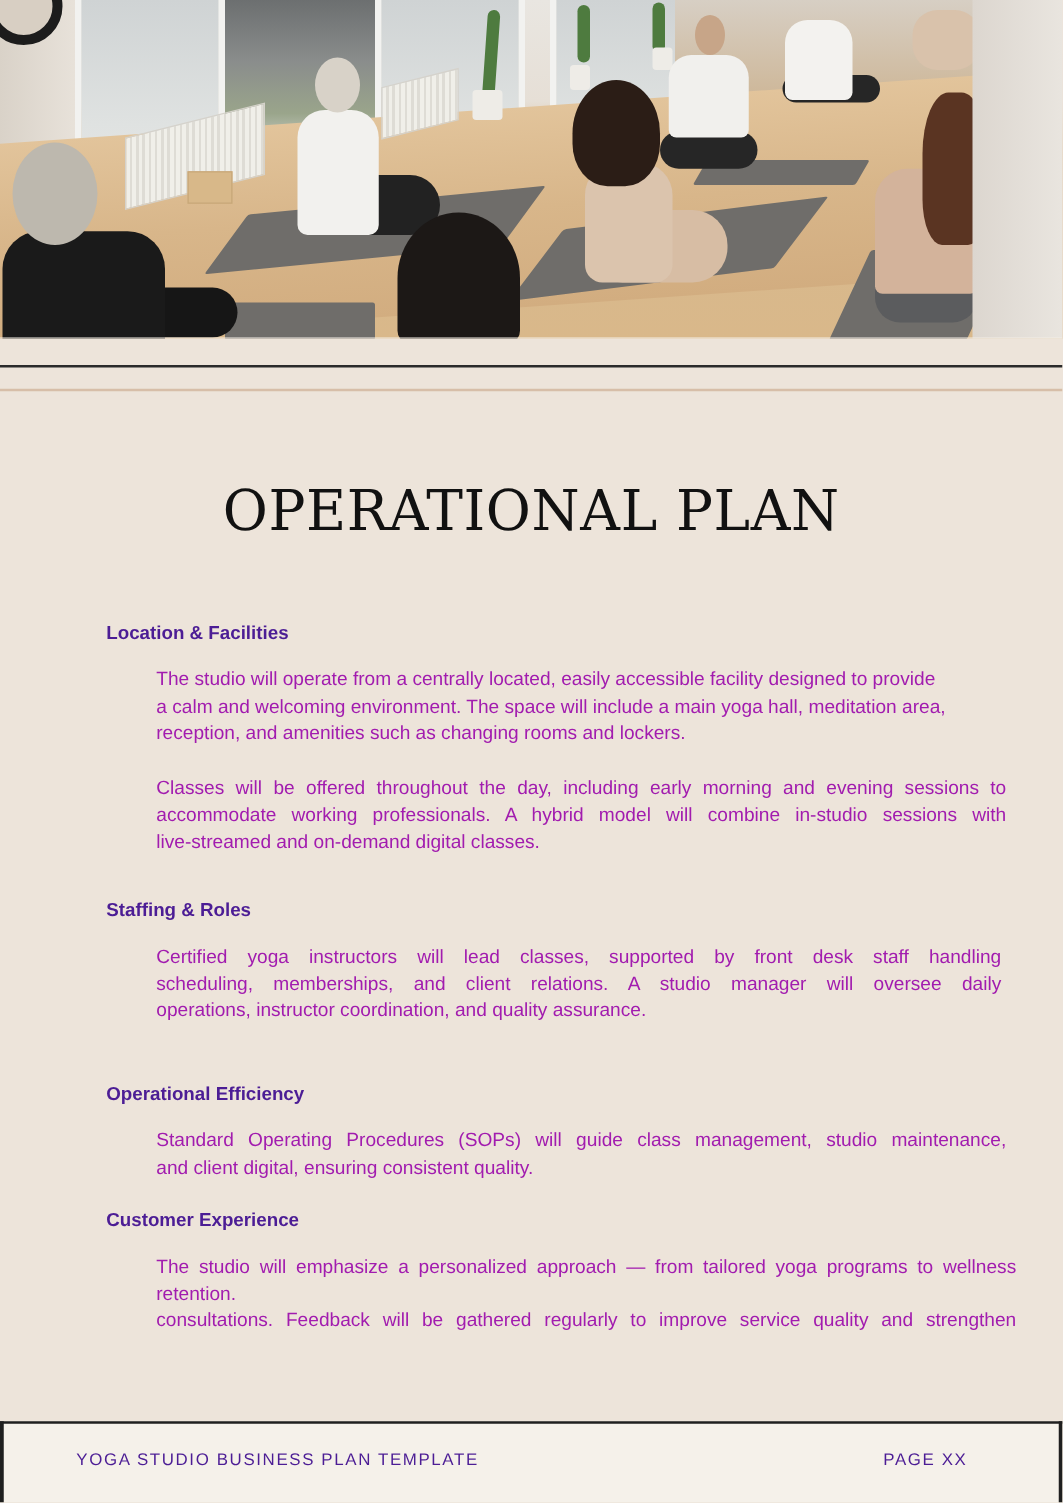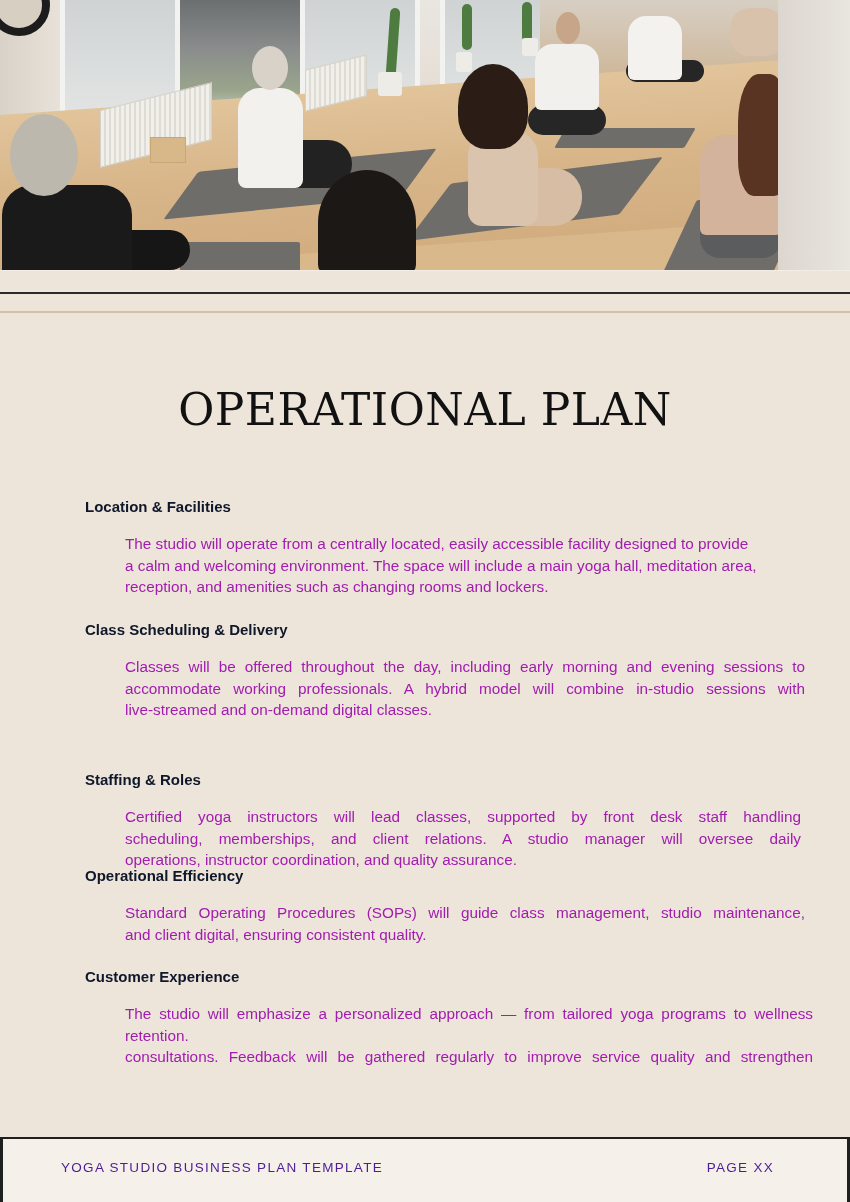--- a/index.html
+++ b/index.html
@@ -84,36 +84,36 @@
       transform: scaleY(1.02);
     }
 
     
     .content { position: absolute; left: 85px; top: 0; width: 690px; }
     .section { position: absolute; left: 0; width: 690px; }
     .section h2 {
       font-family: "Liberation Sans", sans-serif;
       font-weight: bold;
       font-size: 15px;
-      color: #0f172a;
+      color: #4c1d95;
       line-height: 20px;
       margin-bottom: 16px;
     }
     .section p {
       font-family: "Liberation Sans", sans-serif;
       font-size: 15.3px;
       line-height: 21.5px;
       color: #a21caf;
       margin-left: 40px;
     }
     .section p .ln { display: block; white-space: nowrap; text-align-last: justify; text-align: justify; }
     .section p .ln.last { text-align-last: left; }
     .s1 { top: 497px; }
     .s2 { top: 620px; }
-    .s3 { top: 770px; }
+    .s3 { top: 719px; }
     .s4 { top: 866px; }
     .s5 { top: 967px; }
     .s1 p .ln, .s2 p .ln { width: 680px; }
     .s3 p .ln { width: 676px; }
     .s4 p .ln { width: 680px; }
     .s5 p .ln { width: 688px; }
     .s1 p .ln.ragged { text-align-last: left; }
 
     
     .footer {
@@ -193,21 +193,20 @@
   <div class="section s1">
     <h2>Location &amp; Facilities</h2>
     <p>
       <span class="ln ragged">The studio will operate from a centrally located, easily accessible facility designed to provide</span>
       <span class="ln ragged">a calm and welcoming environment. The space will include a main yoga hall, meditation area,</span>
       <span class="ln last">reception, and amenities such as changing rooms and lockers.</span>
     </p>
   </div>
 
   <div class="section s2">
-    <h2>Class Scheduling &amp; Delivery</h2>
     <p>
       <span class="ln">Classes will be offered throughout the day, including early morning and evening sessions to</span>
       <span class="ln">accommodate working professionals. A hybrid model will combine in-studio sessions with</span>
       <span class="ln last">live-streamed and on-demand digital classes.</span>
     </p>
   </div>
 
   <div class="section s3">
     <h2>Staffing &amp; Roles</h2>
     <p>

